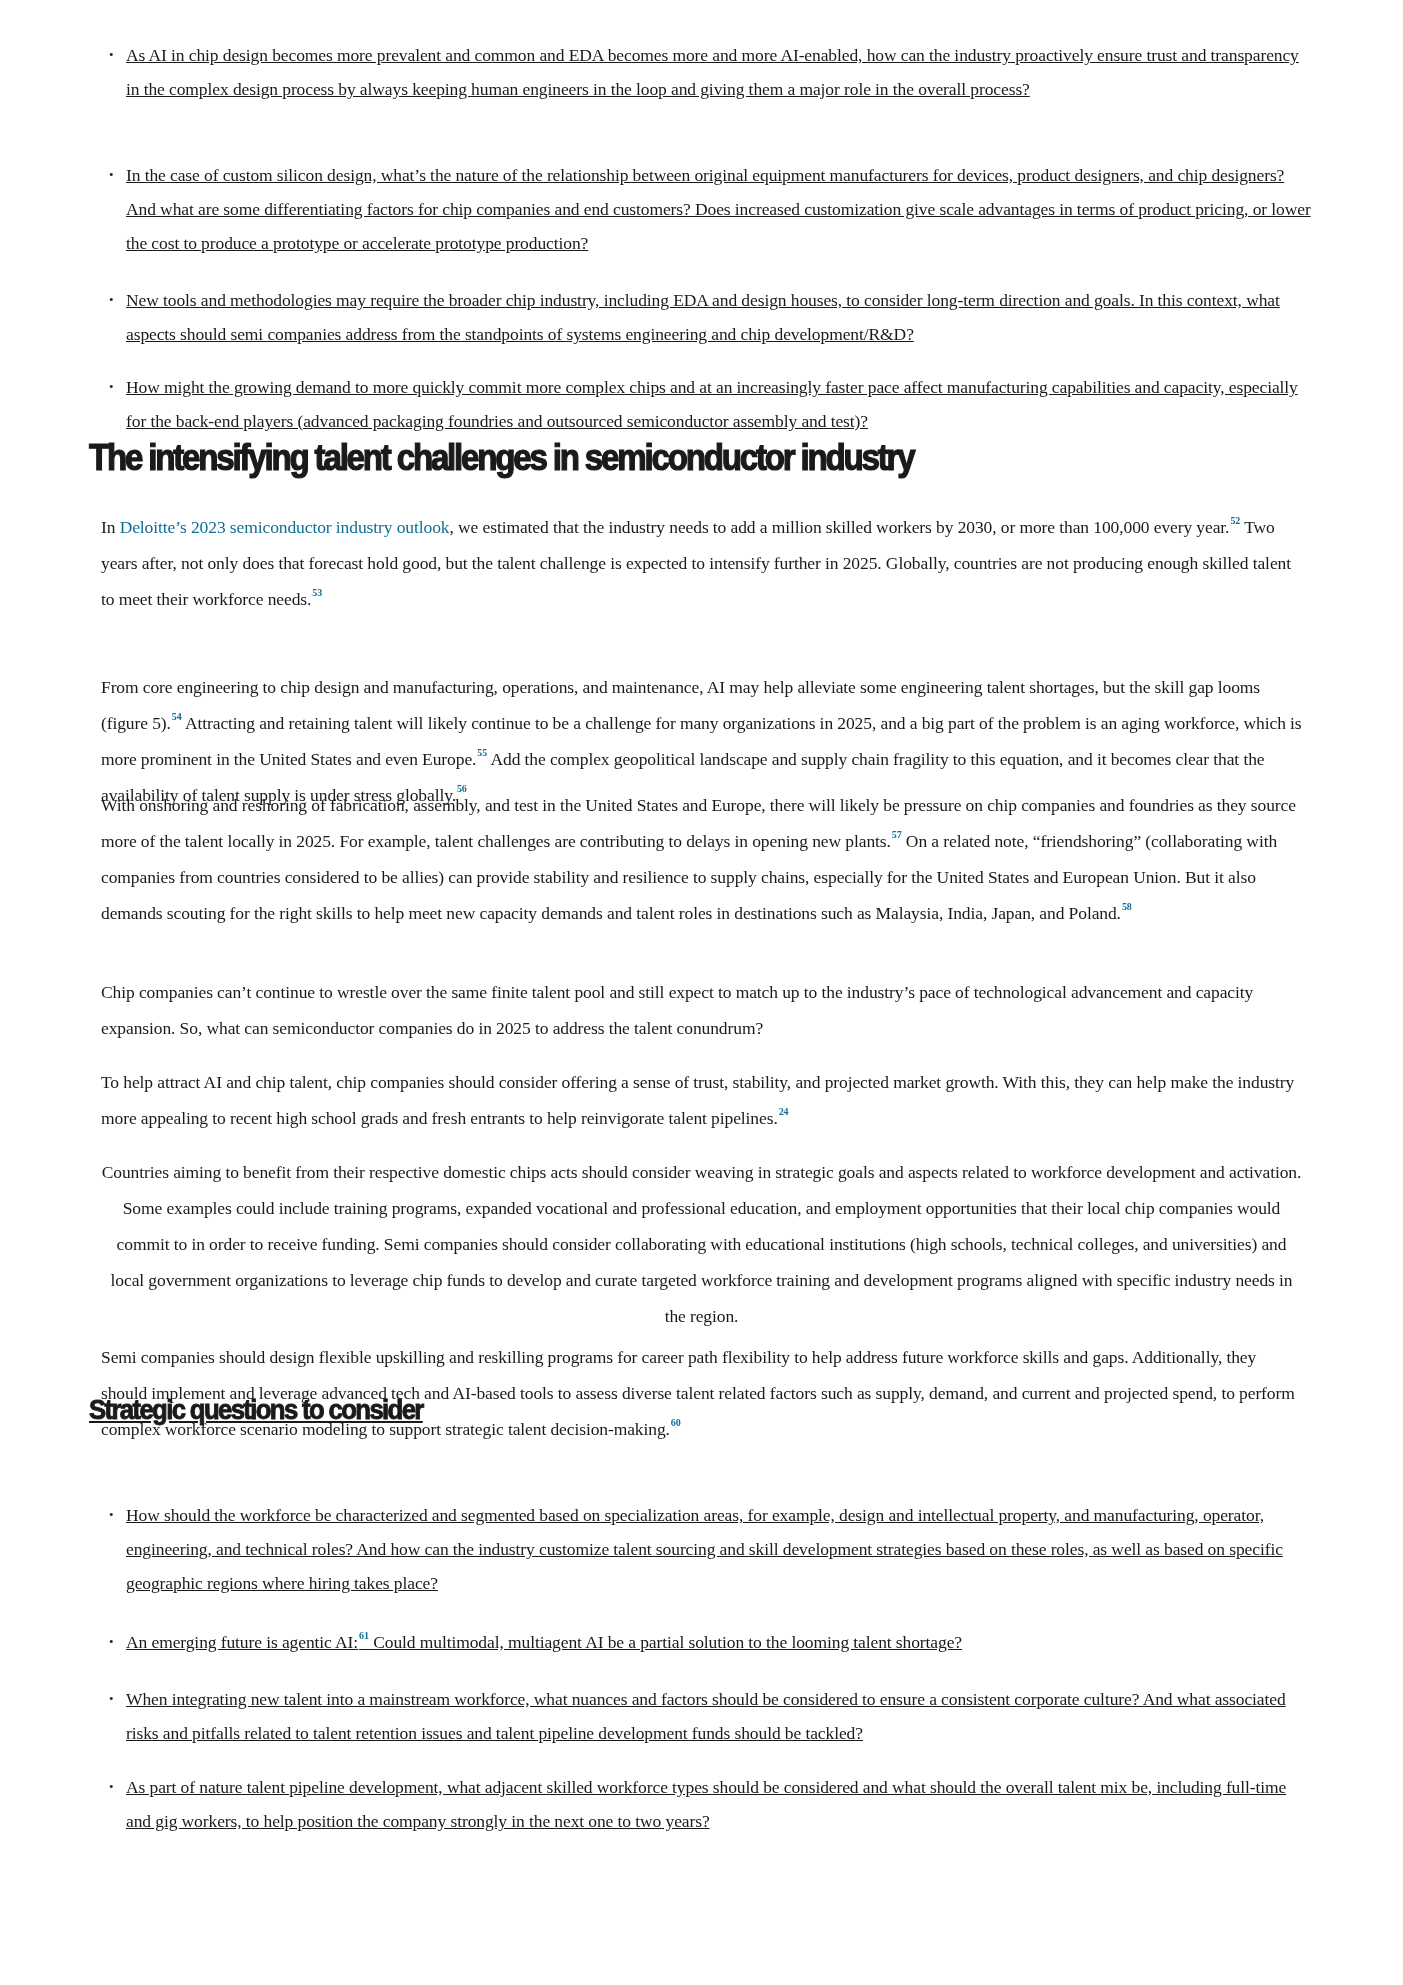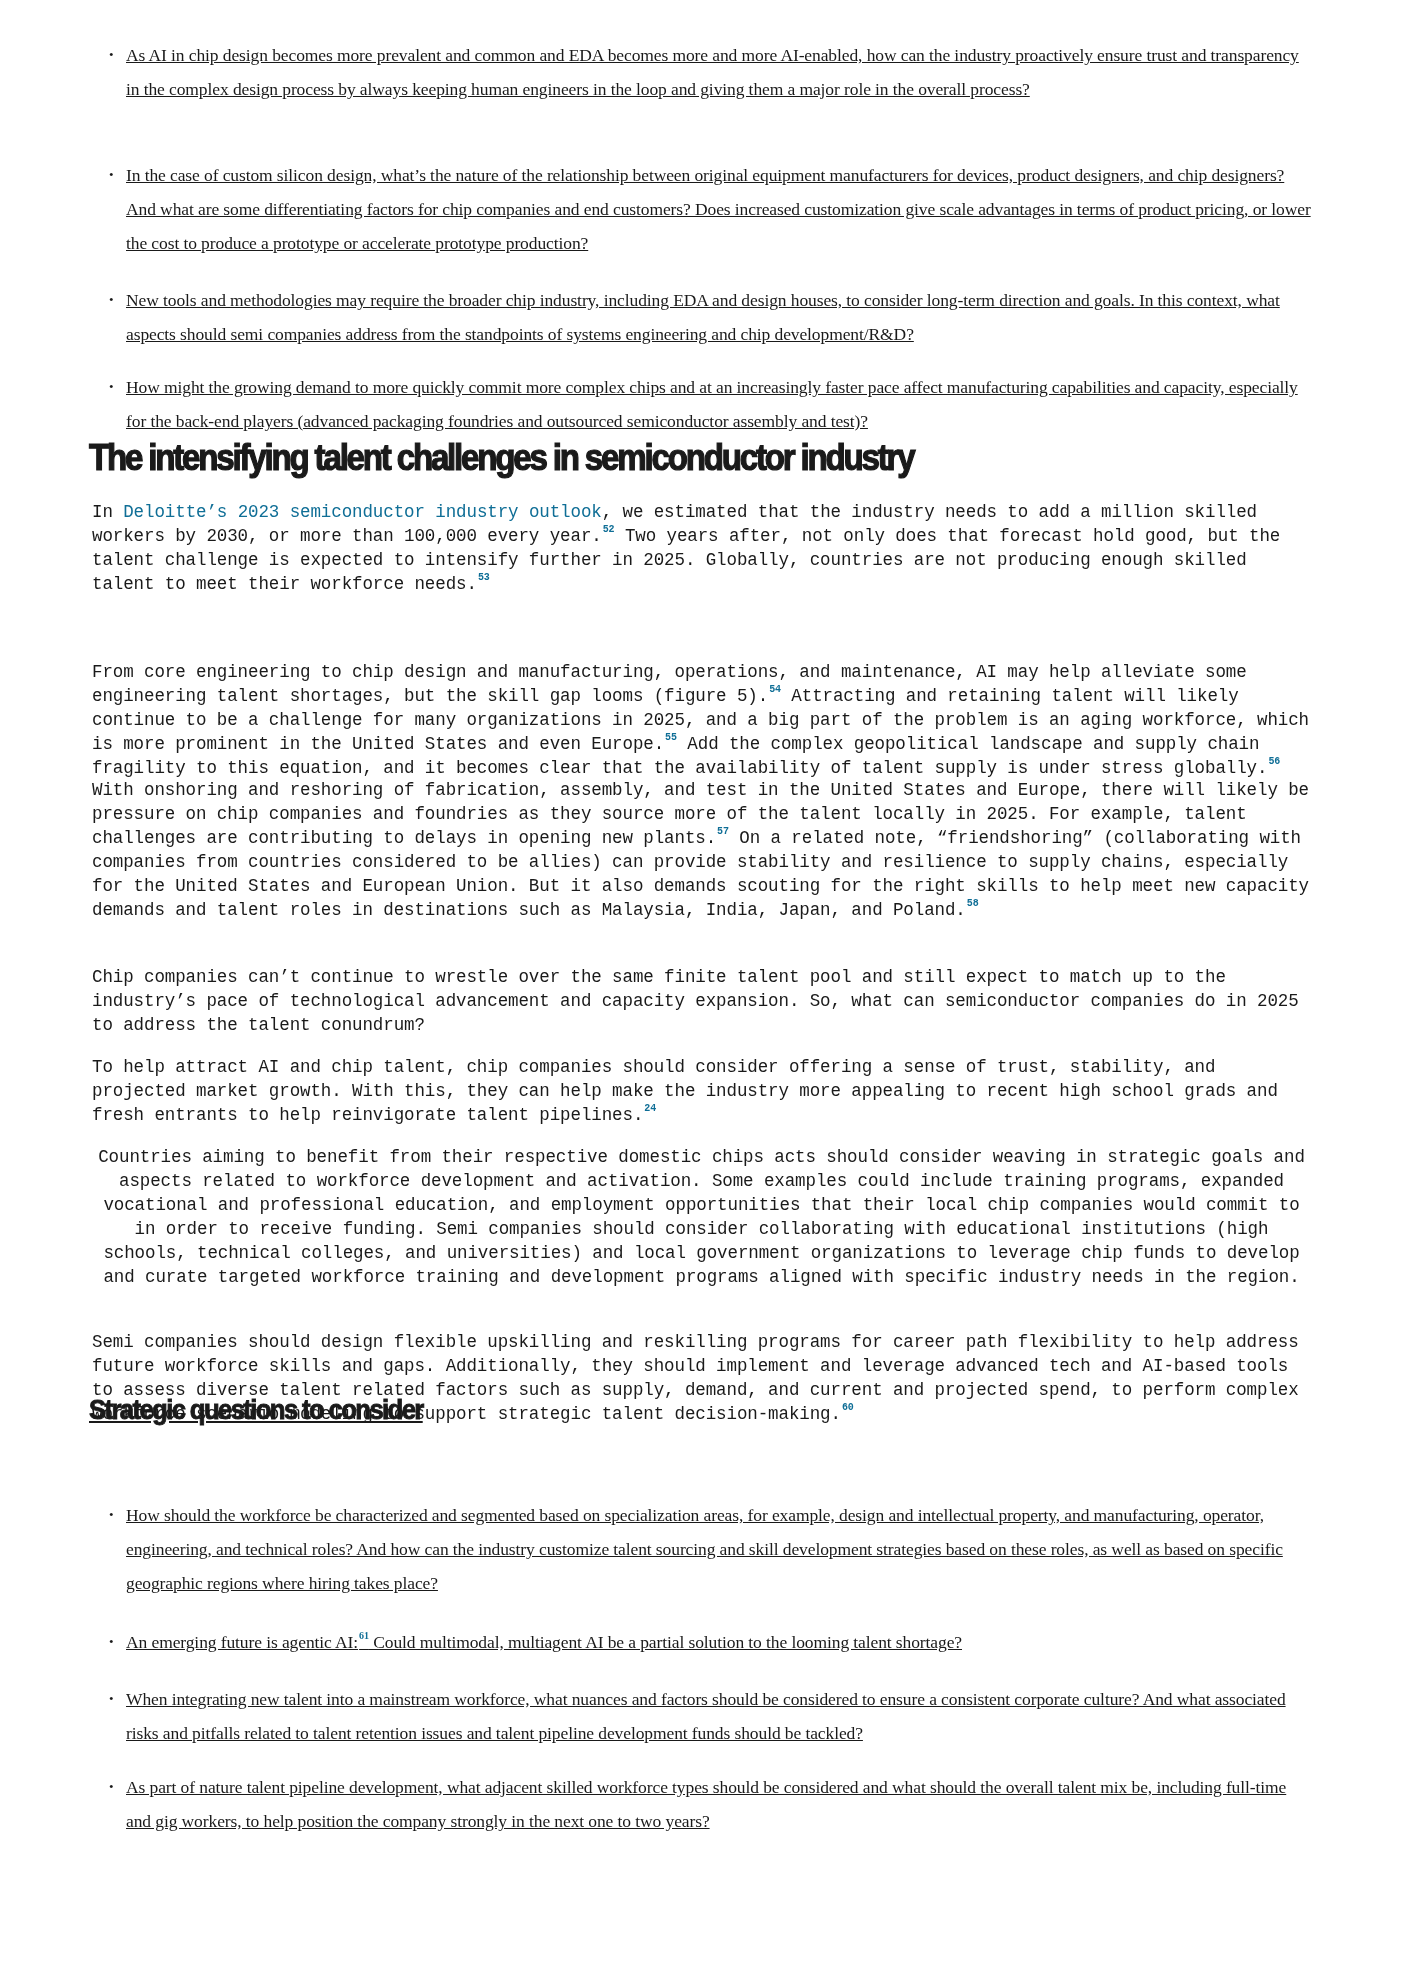--- a/index.html
+++ b/index.html
@@ -1,21 +1,21 @@
 <!DOCTYPE html>
 <html><head>
 <meta charset="utf-8">
 <style>
   html, body { margin: 0; padding: 0; background: #ffffff; }
   body { width: 1403px; height: 1985px; position: relative; overflow: hidden; color: #1a1a1a; font-family: "Liberation Serif", "DejaVu Serif", serif; }
   .page { position: absolute; left: 89px; top: 0; width: 1225px; }
   .bullet { position: relative; font-size: 17.5px; line-height: 34px; padding-left: 17px; letter-spacing: -0.1px; }
   .bullet .dot { position: absolute; left: 20px; top: 0; font-size: 13px; }
   .bullet .txt { display: block; padding-left: 20px; text-indent: 0; text-decoration: underline; }
-  .p { font-size: 17.5px; line-height: 24px; letter-spacing: -0.1px; margin: 3px; font-family: Liberation Mono, monospace; }
+  .p { font-size: 17.5px; line-height: 36px; letter-spacing: -0.1px; margin: 12px; }
   .h1 { font-family: "Liberation Sans", "DejaVu Sans", sans-serif; font-weight: 900; font-size: 36px; letter-spacing: -2.4px; line-height: 44px; margin: 0; color: #1a1a1a; transform: scaleX(0.92); transform-origin: left; -webkit-text-stroke: 1.2px #1a1a1a; }
   .h2 { font-family: "Liberation Sans", "DejaVu Sans", sans-serif; font-weight: 900; font-size: 28px; letter-spacing: -1.8px; line-height: 36px; margin: 0; color: #1a1a1a; transform: scaleX(0.92); transform-origin: left; -webkit-text-stroke: 0.9px #1a1a1a; }
   .link { color: #0f6e96; text-decoration: none; }
   sup.fn { color: #0f6e96; font-size: 10px; font-weight: bold; vertical-align: top; position: relative; top: -6px; margin-left: 1px; }
   .abs { position: absolute; left: 0; width: 1225px; }
 </style>
 </head>
 <body>
 
 <div class="page">

